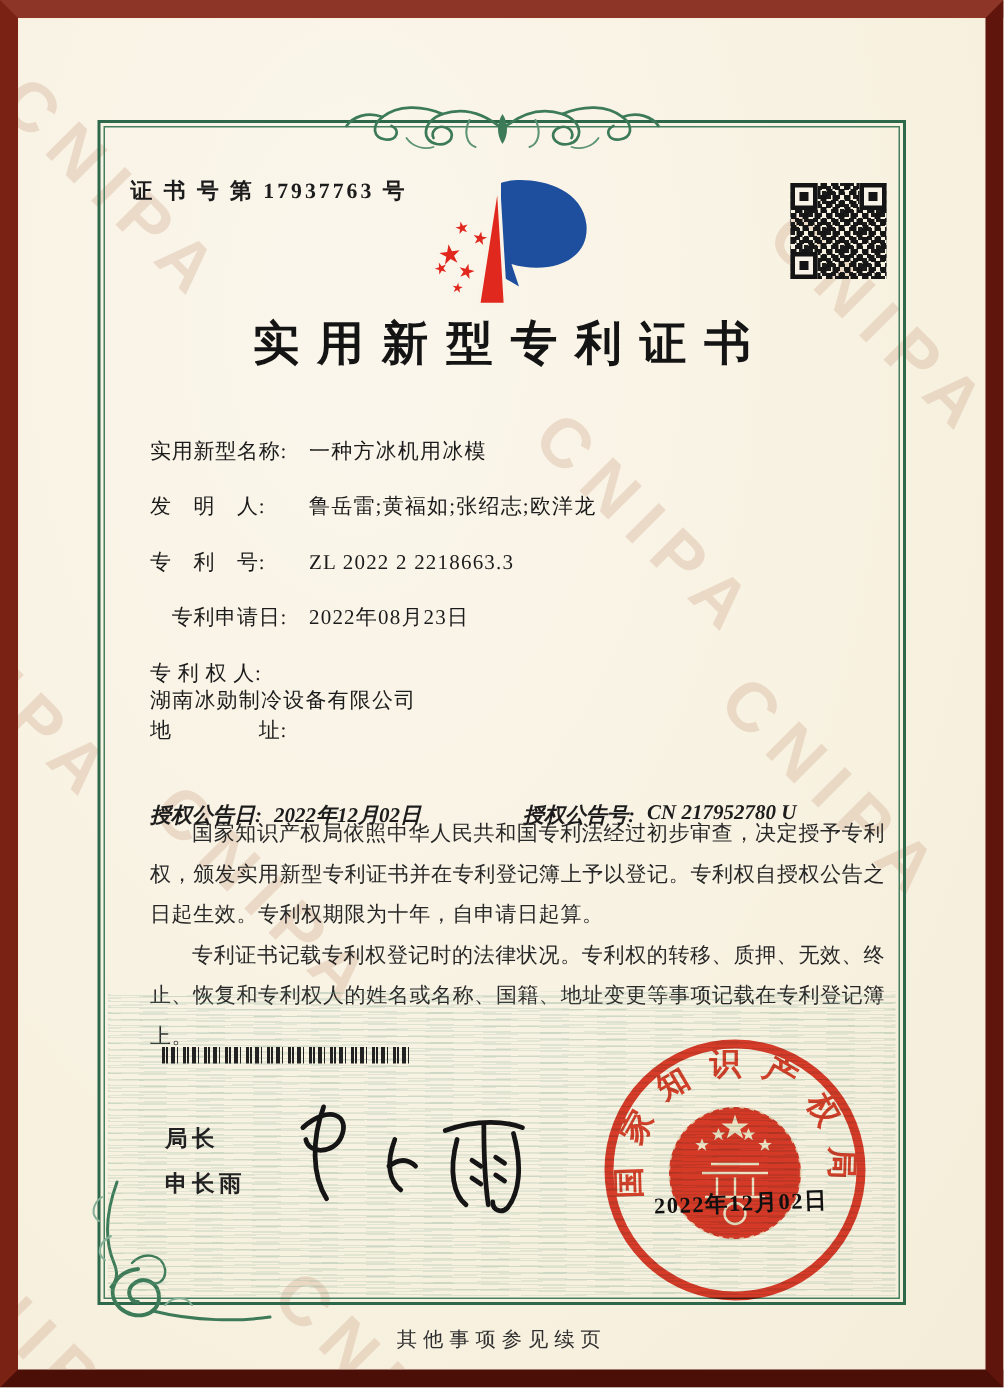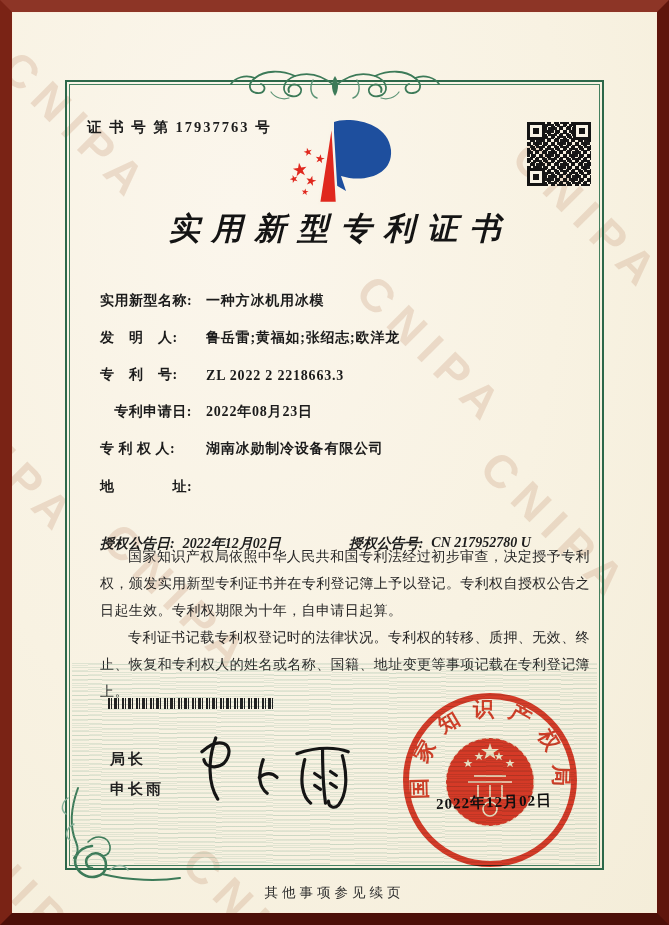--- a/index.html
+++ b/index.html
@@ -49,26 +49,26 @@
     background:
       repeating-conic-gradient(#151515 0% 25%, transparent 0% 50%),
       repeating-conic-gradient(#1b1b1b 0% 25%, transparent 0% 50%);
     background-size:8px 8px,6px 6px;
     background-position:0 0,3px 2px;
   }
   .qr .f{position:absolute;width:18px;height:18px;border:3px solid #141414;background:#f8f3e6;box-sizing:border-box;}
   .qr .f::after{content:"";position:absolute;inset:3px;background:#141414;}
   .qr .tl{left:0;top:0;} .qr .tr{right:0;top:0;} .qr .bl{left:0;bottom:0;}
   .title{position:absolute;left:0;right:0;top:196px;text-align:center;
-    font-size:31px;font-weight:bold;letter-spacing:12px;text-indent:12px;color:#141414;font-style:italic;}
-  
-  .row{position:absolute;left:88px;display:flex;font-size:14px;font-weight:bold;color:#1b1b1b;}
+    font-size:31px;font-weight:bold;letter-spacing:12px;text-indent:12px;color:#141414;}
+  
+  .row{position:absolute;left:88px;display:flex;font-size:14px;font-weight:normal;color:#1b1b1b;}
   .row .lab{width:106px;flex:none;letter-spacing:.5px;}
   .row .val{letter-spacing:.8px;}
-  .r1{top:280px;} .r2{top:317px;} .r3{top:354px;align-items:flex-end;} .r4{top:391px;text-align:center;} .r5{top:428px;}
+  .r1{top:280px;} .r2{top:317px;} .r3{top:354px;align-items:flex-end;} .r4{top:391px;text-align:center;} .r5{top:428px;flex-direction:column;}
   .r6{top:466px;} .r6 .val{width:378px;line-height:19px;}
   .grant{position:absolute;left:88px;top:523px;display:flex;font-size:14px;font-weight:bold;font-style:italic;}
   .grant .pair{display:flex;}
   .grant .pair+.pair{margin-left:68px;}
   .grant .lab{margin-right:8px;}
   
   .paras{position:absolute;left:88px;width:490px;top:531px;
     font-size:14px;line-height:27px;color:#272727;text-align:justify;letter-spacing:.4px;}
   .paras p{margin:0;text-indent:2em;}
   

